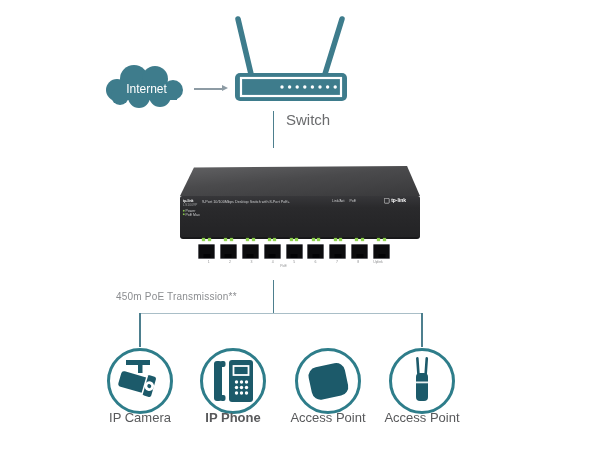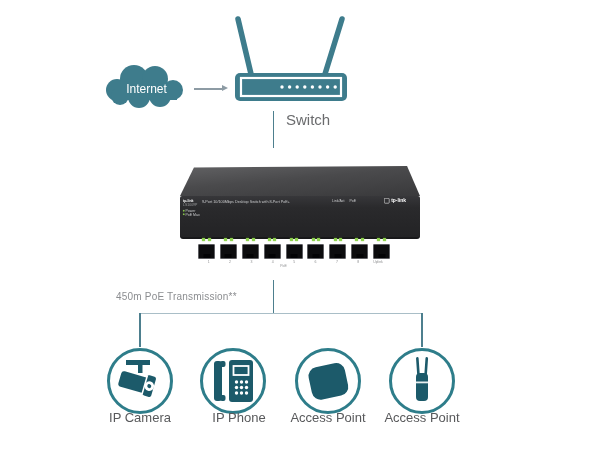--- a/index.html
+++ b/index.html
@@ -248,21 +248,21 @@
           <circle cx="43.5" cy="31" r="1.7"></circle>
         <circle cx="33.5" cy="36.5" r="1.7"></circle>
           <circle cx="38.5" cy="36.5" r="1.7"></circle>
           <circle cx="43.5" cy="36.5" r="1.7"></circle>
         <circle cx="33.5" cy="42" r="1.7"></circle>
           <circle cx="38.5" cy="42" r="1.7"></circle>
           <circle cx="43.5" cy="42" r="1.7"></circle>
       </g>
     </svg>
   </div>
-  <div class="abs device-label" style="left:177px;">IP Phone</div>
+  <div class="abs device-label" style="left:171px;font-weight:bold;">IP Phone</div>
 
   <div class="abs device-circle" style="left:295px;">
     <svg width="60" height="60" viewBox="0 0 60 60">
       <g transform="rotate(-12 30 31)">
         <rect x="12" y="14" width="37" height="33" rx="9" class="fill-icon"></rect>
       </g>
     </svg>
   </div>
   <div class="abs device-label" style="left:266px;">Access Point</div>
 

